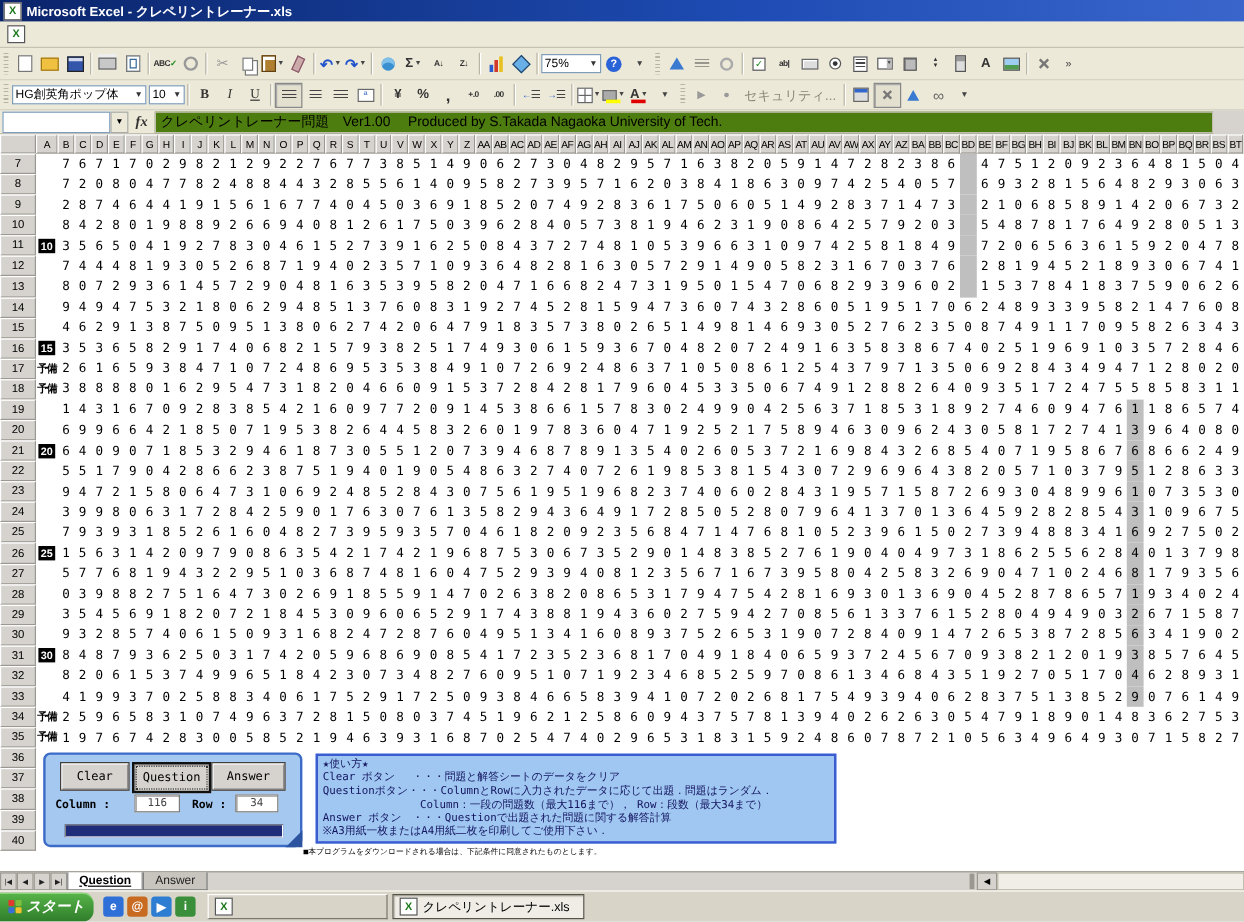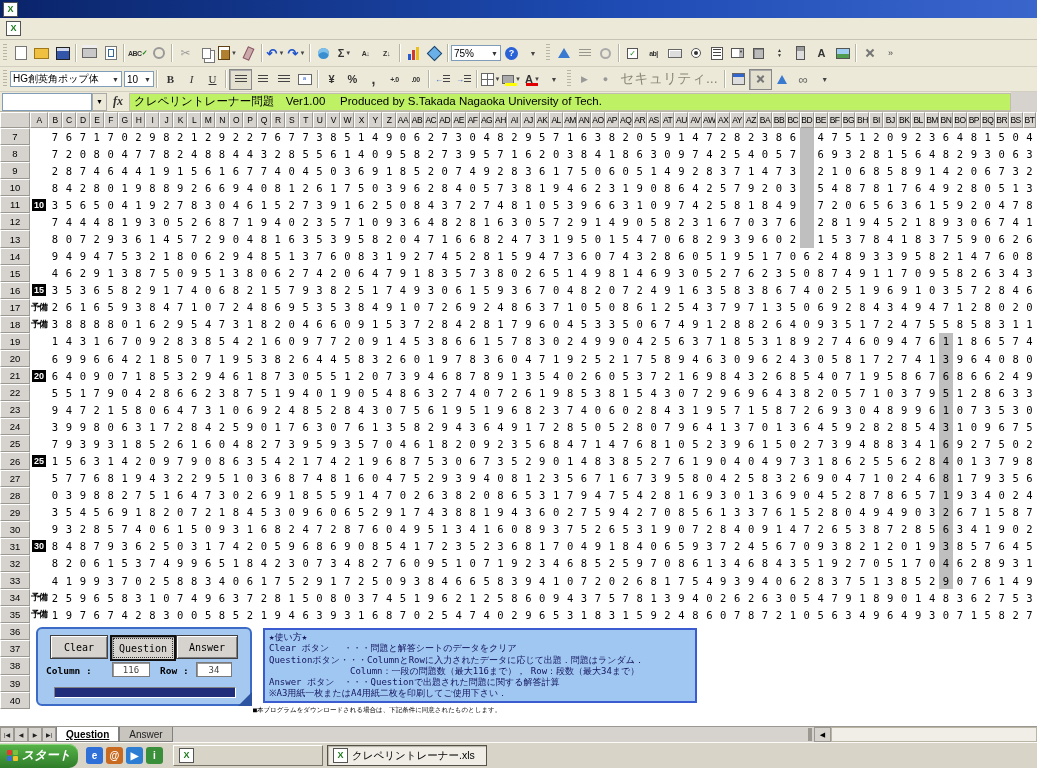--- a/index.html
+++ b/index.html
@@ -37,21 +37,21 @@
   .combo .drop{font-size:7px;color:#333}
   .lines{width:12px;height:9px;background:repeating-linear-gradient(180deg,#444 0 1px,transparent 1px 3px)}
   .colorbar{position:absolute;left:4px;bottom:3px;width:12px;height:3px}
   .tinytxt{font-size:7px;font-weight:bold;color:#333;letter-spacing:-0.5px}
   .pressed{border:1px solid #888;background:#e3e0d0;box-shadow:inset 1px 1px 0 #aaa}
   
   #formulabar{left:0;top:92px;width:1037px;height:20px;background:#ece9d8;display:flex;align-items:center;box-sizing:border-box;border-bottom:1px solid #b8b5a5}
   #namebox{width:88px;height:16px;background:#fff;border:1px solid #7f9db9;margin-left:2px}
   #namedrop{width:13px;height:16px;background:#ece9d8;border:1px solid #aaa;font-size:7px;display:flex;align-items:center;justify-content:center}
   #fxsym{font-style:italic;font-family:"Liberation Serif",serif;font-weight:bold;font-size:12px;margin:0 6px;color:#333}
-  #formulatext{flex:1;height:16px;background:#bef264;border:1px solid #c0bdb0;font-size:11.5px;display:flex;align-items:center;padding-left:4px;color:#000;white-space:nowrap;overflow:hidden}
+  #formulatext{flex:1;height:16px;background:#4d7c0f;border:1px solid #c0bdb0;font-size:11.5px;display:flex;align-items:center;padding-left:4px;color:#000;white-space:nowrap;overflow:hidden}
   #formulaend{width:26px;height:20px;background:#d6d3ce}
   
   #sheet{left:0;top:112px;width:1037px;height:614px;background:#fff;overflow:hidden}
   .hrow{display:flex;height:16px}
   .hcell,.rowhead{box-sizing:border-box;background:#d6d3ce;border-right:1px solid #9a9890;border-bottom:1px solid #9a9890;
     border-top:1px solid #fff;border-left:1px solid #fff;display:flex;align-items:center;justify-content:center;color:#000;overflow:hidden}
   .hcell{font-size:8.5px;letter-spacing:-0.5px}
   .corner{width:30px}
   .ha{width:18px}
   .hc{width:13.93px}
@@ -102,20 +102,21 @@
   .qlicon{width:17px;height:17px;border-radius:3px;display:flex;align-items:center;justify-content:center;font-size:10px;font-weight:bold;color:#fff}
   .taskbtn{height:21px;margin-left:4px;display:flex;align-items:center;gap:4px;padding:0 5px;font-size:10.5px;color:#000;
     background:#d8d4c8;border:1px solid #fff;border-right-color:#7a766a;border-bottom-color:#7a766a;box-sizing:border-box}
   .taskbtn.active{background:#efede6;border:1px solid #55524a;box-shadow:inset 1px 1px 1px #b5b2a6}
 </style>
 </head>
 <body>
 
 <div id="titlebar" class="abs">
   <span class="xlicon">X</span>
+  <span>Microsoft Excel - クレペリントレーナー.xls</span>
 </div>
 
 <div id="menubar" class="abs">
   <span class="xlicon" style="margin:0 4px">X</span>
 </div>
 
 <div id="toolbar1" class="tbar abs">
   <div class="handle"></div>
   <div class="ic">
       <div class="pagebx"></div>
@@ -337,21 +338,21 @@
   <div class="ic">
       <span class="drop" style="font-size:7px">▼</span>
     </div>
   <div class="handle"></div>
   <div class="ic gray" style="font-size:9px">
       <span>▶</span>
     </div>
   <div class="ic gray" style="font-size:9px">
       <span>●</span>
     </div>
-  <div style="font-size:14px;color:#8a8778;padding:0 4px">セキュリティ...</div>
+  <div style="font-size:11px;color:#8a8778;padding:0 4px">セキュリティ...</div>
   <div class="sep"></div>
   <div class="ic">
       <div style="width:11px;height:10px;background:#ddd;border:1px solid #666;box-shadow:inset 0 3px 0 #36c"></div>
     </div>
   <div class="ic pressed">
       <div style="width:9px;height:2px;background:#777;transform:rotate(45deg)"></div>
       <div style="width:9px;height:2px;background:#777;transform:rotate(-45deg);margin-left:-9px"></div>
     </div>
   <div class="ic">
       <div style="width:0;height:0;border-left:5px solid transparent;border-right:5px solid transparent;border-bottom:9px solid #3a7ad0"></div>

